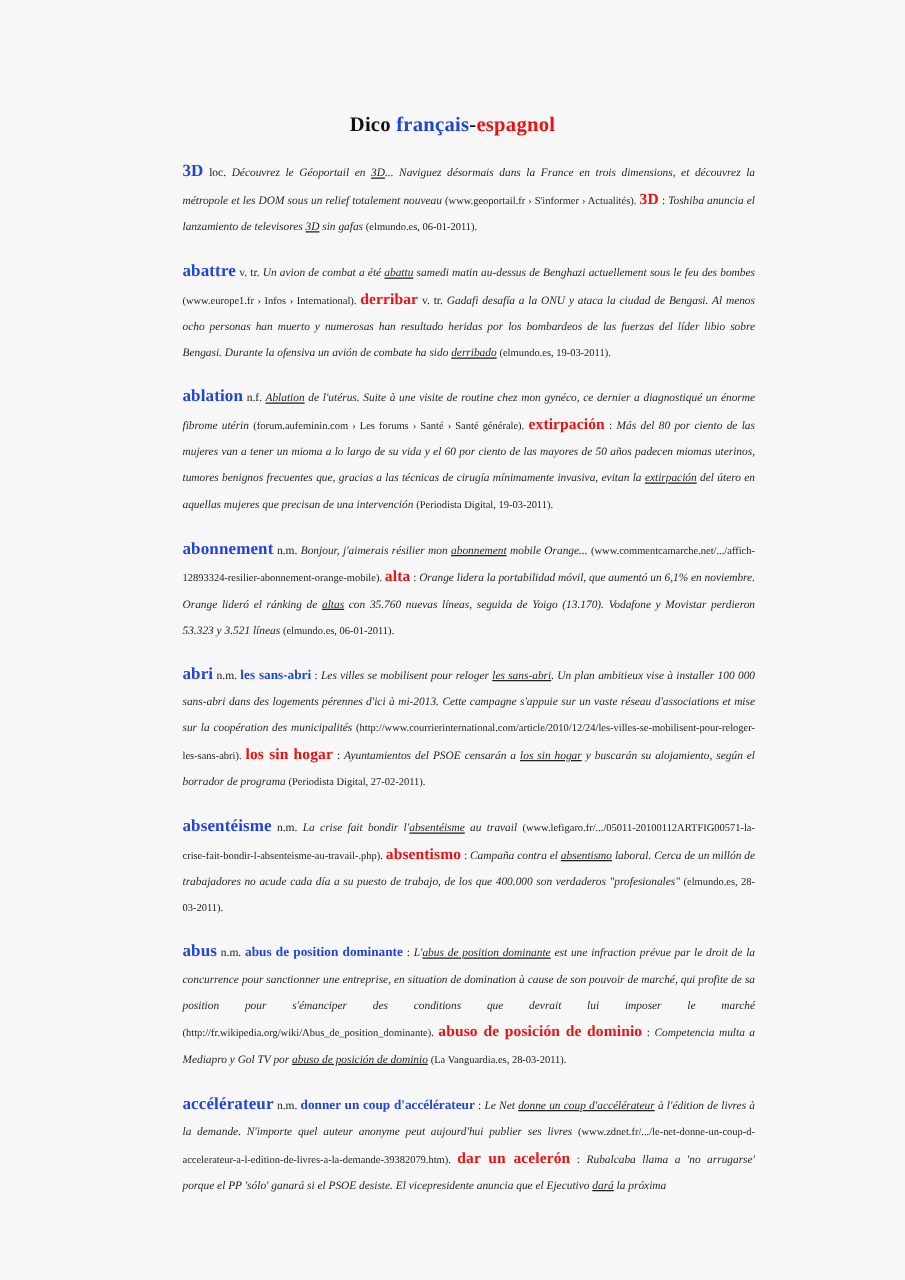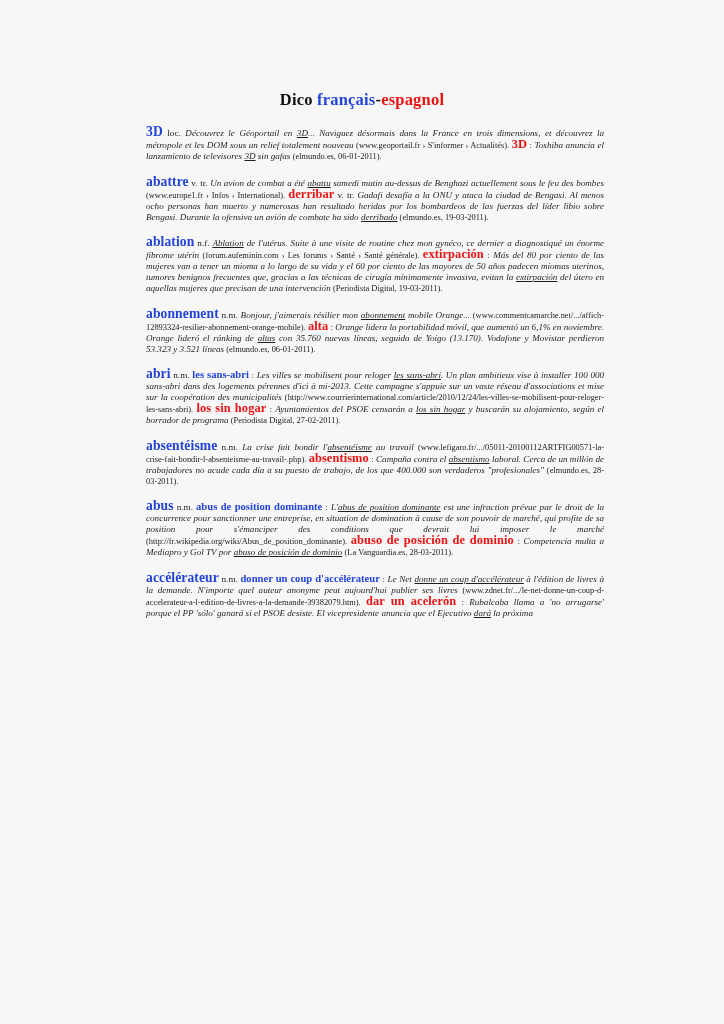--- a/index.html
+++ b/index.html
@@ -39,21 +39,21 @@
     position: absolute;
     left: 146px;
     top: 126px;
     width: 458px;
   }
 
   .entry {
     margin: 0 0 13.5px 0;
     text-align: justify;
     font-size: 9.1px;
-    line-height: 11px;
+    line-height: 21px;
     color: #1f1f1f;
     font-family: "Liberation Serif", serif;
   }
 
   
   .hw-fr {
     color: #2244dd;
     font-weight: bold;
     font-size: 13.6px;
     font-style: normal;

